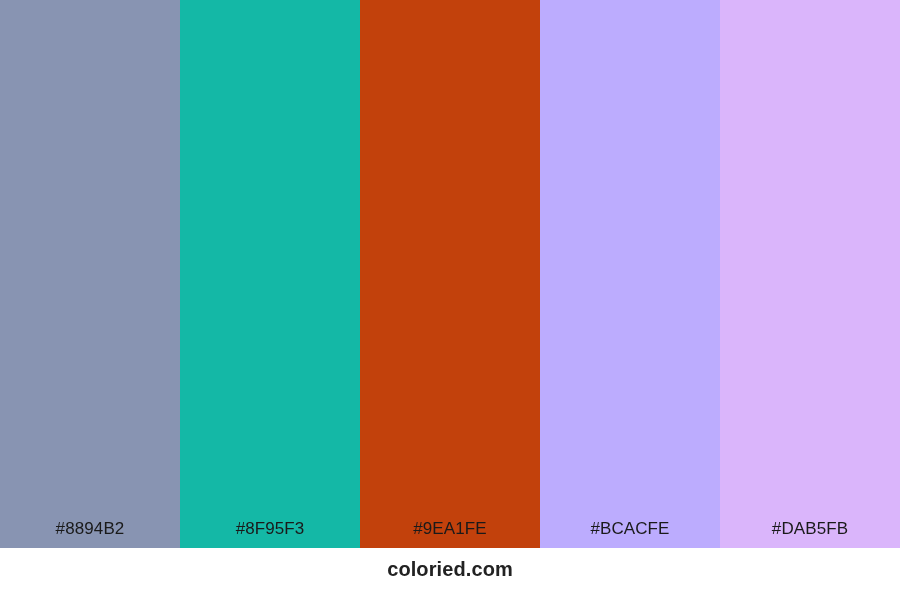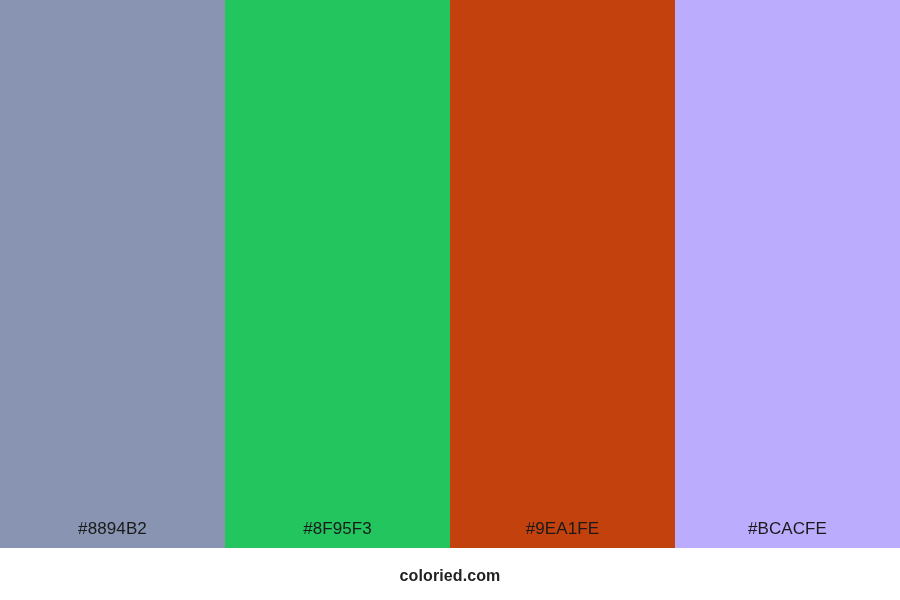--- a/index.html
+++ b/index.html
@@ -64,53 +64,56 @@
     flex: 1 1 auto;
     width: 900px;
     background: #ffffff;
     display: flex;
     align-items: flex-start;
     justify-content: center;
   }
 
   #site-credit {
     font-family: "Liberation Sans", "DejaVu Sans", sans-serif;
-    font-size: 16px;
+    font-size: 20px;
     font-weight: 700;
     color: #222222;
     line-height: 1;
-    padding-top: 20px;
+    padding-top: 11px;
     letter-spacing: 0.1px;
     text-align: center;
     -webkit-font-smoothing: antialiased;
   }
 </style>
 </head>
 <body style="background: rgb(255, 255, 255);">
 
 <div id="palette-page">
 
   <div id="swatch-strip">
 
     <div class="swatch" style="background-color: rgb(136, 148, 178);">
       <span class="swatch-label" style="color: rgb(26, 26, 26);">#8894B2</span>
     </div>
 
-    <div class="swatch" style="background-color: #22c55e;">
+    <div class="swatch" style="background-color: #14b8a6;">
       <span class="swatch-label" style="color: rgb(26, 26, 26);">#8F95F3</span>
     </div>
 
     <div class="swatch" style="background-color: #c2410c;">
       <span class="swatch-label" style="color: rgb(26, 26, 26);">#9EA1FE</span>
     </div>
 
     <div class="swatch" style="background-color: rgb(188, 172, 254);">
       <span class="swatch-label" style="color: rgb(26, 26, 26); margin-top: 16px;">#BCACFE</span>
     </div>
 
+    <div class="swatch" style="background-color: rgb(218, 181, 251);">
+      <span class="swatch-label" style="color: rgb(26, 26, 26);">#DAB5FB</span>
+    </div>
 
   </div>
 
   <div id="footer-bar">
     <span id="site-credit" style="color: rgb(34, 34, 34);">coloried.com</span>
   </div>
 
 </div>
 
 </body></html>

